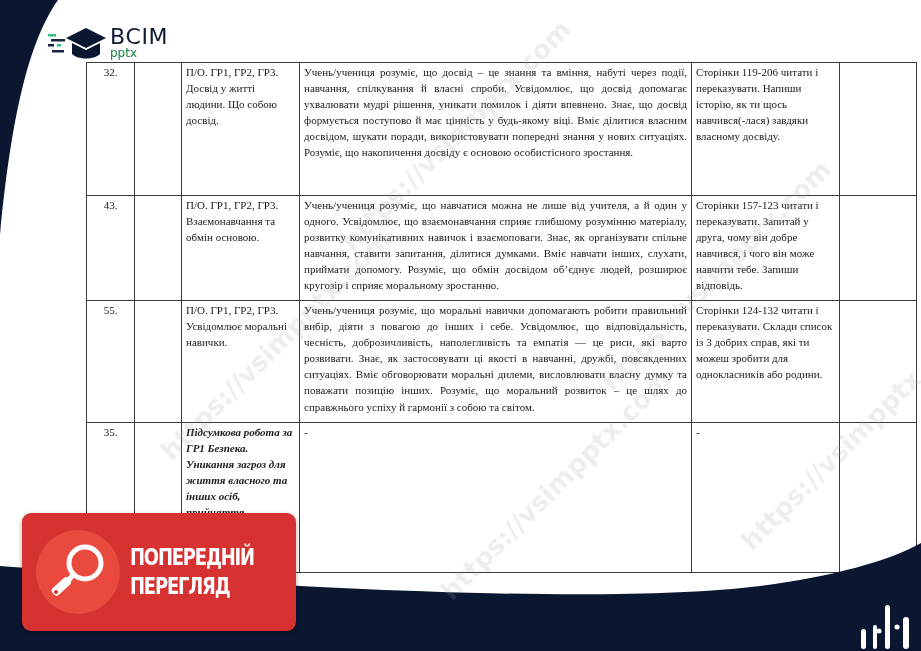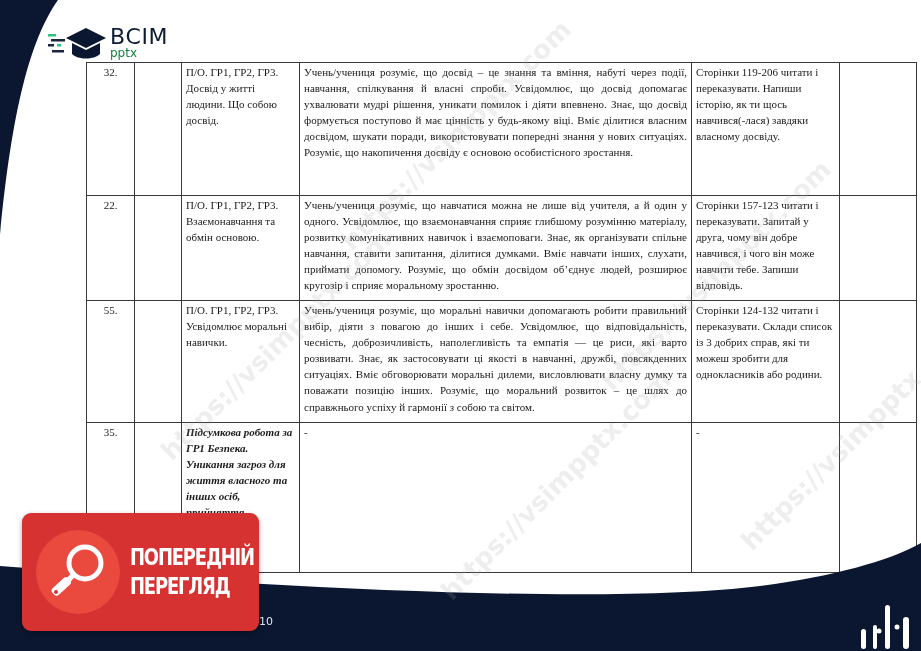--- a/index.html
+++ b/index.html
@@ -33,21 +33,21 @@
   td.desc { text-align:justify;font-family:Liberation Serif, serif; }
   .b { font-weight:normal; }
   .bi { font-weight:bold; font-style:italic; }
 
   .footer-wave { position:absolute; left:0; bottom:0; width:921px; height:120px; }
   .footer-num {
     position:absolute; left:252px; top:615px; color:#dfe4ee;
     font-family:"DejaVu Sans", sans-serif; font-size:11px;
   }
   .preview-badge {
-    position:absolute; left:22px; top:513px; width:237px; height:118px;
+    position:absolute; left:22px; top:513px; width:274px; height:118px;
     background:#d63232; border-radius:9px;
     box-shadow:0 2px 5px rgba(0,0,0,0.35);
     display:flex; align-items:center;
   }
   .preview-circle {
     position:absolute; left:14px; top:17px; width:84px; height:84px; border-radius:50%;
     background:#ea4a3e; overflow:hidden;
   }
   .preview-text {
     position:absolute; left:108px; top:30px;
@@ -100,21 +100,21 @@
   <tbody>
       <tr style="height:133px">
     <td class="num">32.</td>
     <td></td>
     <td><span class="b">П/О. ГР1, ГР2, ГР3.</span><span> Досвід у житті людини. Що собою досвід.</span></td>
     <td class="desc">Учень/учениця розуміє, що досвід – це знання та вміння, набуті через події, навчання, спілкування й власні спроби. Усвідомлює, що досвід допомагає ухвалювати мудрі рішення, уникати помилок і діяти впевнено. Знає, що досвід формується поступово й має цінність у будь-якому віці. Вміє ділитися власним досвідом, шукати поради, використовувати попередні знання у нових ситуаціях. Розуміє, що накопичення досвіду є основою особистісного зростання.</td>
     <td>Сторінки 119-206 читати і переказувати. Напиши історію, як ти щось навчився(-лася) завдяки власному досвіду.</td>
     <td></td>
   </tr>
   <tr style="height:105px">
-    <td class="num">22.</td>
+    <td class="num">43.</td>
     <td></td>
     <td><span class="b">П/О. ГР1, ГР2, ГР3.</span><span> Взаємонавчання та обмін основою.</span></td>
     <td class="desc">Учень/учениця розуміє, що навчатися можна не лише від учителя, а й один у одного. Усвідомлює, що взаємонавчання сприяє глибшому розумінню матеріалу, розвитку комунікативних навичок і взаємоповаги. Знає, як організувати спільне навчання, ставити запитання, ділитися думками. Вміє навчати інших, слухати, приймати допомогу. Розуміє, що обмін досвідом об’єднує людей, розширює кругозір і сприяє моральному зростанню.</td>
     <td>Сторінки 157-123 читати і переказувати. Запитай у друга, чому він добре навчився, і чого він може навчити тебе. Запиши відповідь.</td>
     <td></td>
   </tr>
   <tr style="height:122px">
     <td class="num">55.</td>
     <td></td>
     <td><span class="b">П/О. ГР1, ГР2, ГР3.</span><span> Усвідомлює моральні навички.</span></td>

